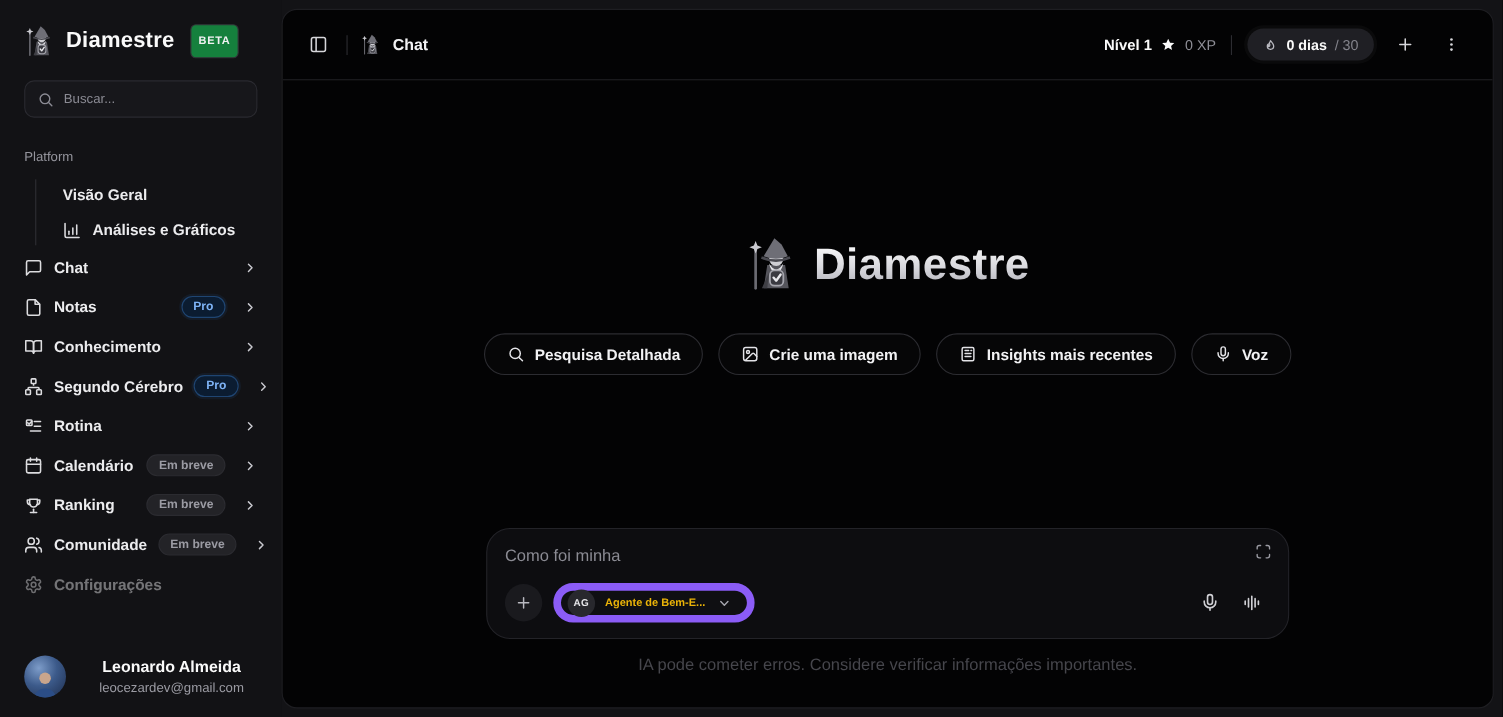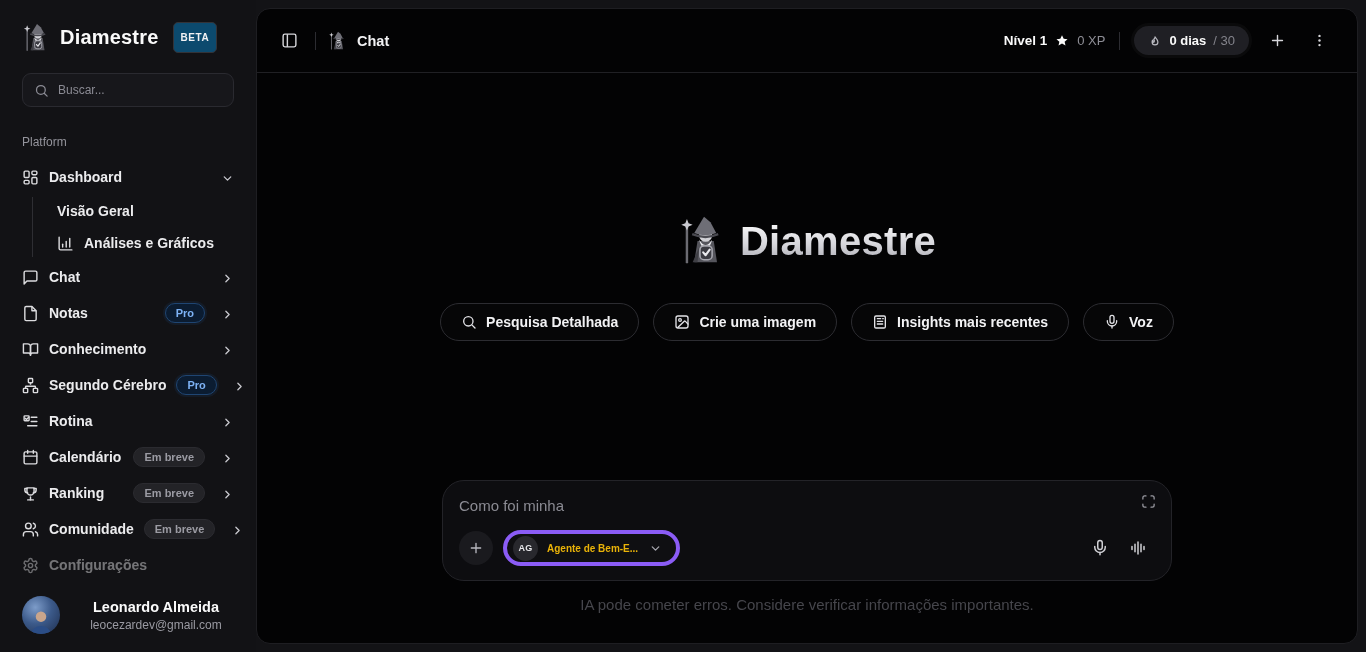--- a/index.html
+++ b/index.html
@@ -9,21 +9,21 @@
     font-family:"Liberation Sans", sans-serif;
     color:#e8e8ea;
     -webkit-font-smoothing:antialiased;
   }
   .app { display:flex; width:1366px; height:652px; }
 
   
   .sidebar { width:256px; flex:0 0 256px; display:flex; flex-direction:column; background:#121215; height:652px; }
   .logo-row { display:flex; align-items:center; gap:8px; padding:22px 16px 10px 22px; }
   .logo-row .brand { font-size:20px; font-weight:600; color:#fafafa; letter-spacing:.2px; }
-  .beta-badge { margin-left:6px; font-size:10px; font-weight:700; letter-spacing:.6px; color:#f1f1f3; background:#0c4a6e; border:1px solid #333338; border-radius:5px; padding:9px 7px; }
+  .beta-badge { margin-left:6px; font-size:10px; font-weight:700; letter-spacing:.6px; color:#f1f1f3; background:#15803d; border:1px solid #333338; border-radius:5px; padding:9px 7px; }
   .search-wrap { padding:10px 22px 6px 22px; }
   .search-box { display:flex; align-items:center; gap:9px; height:34px; background:#17171b; border:1px solid #2a2a30; border-radius:9px; padding:0 11px; color:#8b8b94; }
   .search-box input { background:transparent; border:none; outline:none; color:#a9a9b0; font-size:12px; width:100%; font-family:inherit; }
   .search-box input::placeholder { color:#8b8b94; }
 
   .nav { flex:1; overflow:hidden; padding:22px 14px 0 14px; }
   .nav-section-label { font-size:12px; color:#94949c; padding:0 8px 12px 8px; }
   .nav-item { display:flex; align-items:center; gap:10px; height:32px; margin-bottom:4px; padding:0 8px; border-radius:8px; cursor:pointer; }
   .nicon { width:17px; height:17px; flex:0 0 17px; color:#dcdcdf; display:flex; align-items:center; justify-content:center; }
   .nicon svg, .chev svg { width:100%; height:100%; }
@@ -76,21 +76,21 @@
   .composer-wrap { margin-top:auto; display:flex; flex-direction:column; align-items:center; padding-bottom:30px; }
   .composer { position:relative; width:730px; background:#0d0d10; border:1px solid #232328; border-radius:22px; padding:16px 16px 14px 16px; }
   .composer-input { background:transparent; border:none; outline:none; width:640px; color:#737373; font-size:15px; font-family:Liberation Sans, sans-serif; display:block; }
   .composer-input::placeholder { color:#8b8b93; }
   .expand-btn { position:absolute; top:13px; right:14px; width:18px; height:18px; color:#9a9aa2; background:none; border:none; cursor:pointer; padding:0; }
   .expand-btn svg { width:15px; height:15px; }
   .composer-row { display:flex; align-items:center; justify-content:space-between; margin-top:16px; }
   .cr-left { display:flex; align-items:center; gap:10px; }
   .plus-btn { width:34px; height:34px; border-radius:50%; background:#1a1a1e; border:none; color:#b9b9c0; display:flex; align-items:center; justify-content:center; cursor:pointer; }
   .plus-btn svg { width:16px; height:16px; }
-  .agent-pill { display:flex; align-items:center; gap:9px; height:36px; padding:0 14px 0 6px; border-radius:999px; border:4px solid #8b5cf6; background:rgba(255,255,255,.01); cursor:pointer; }
+  .agent-pill { display:flex; align-items:center; gap:9px; height:36px; padding:0 14px 0 6px; border-radius:999px; border:7px solid #8b5cf6; background:rgba(255,255,255,.01); cursor:pointer; }
   .agent-avatar { width:25px; height:25px; border-radius:50%; background:#28282d; color:#e7e7ea; font-size:9px; font-weight:700; display:flex; align-items:center; justify-content:center; letter-spacing:.3px; }
   .agent-name { font-size:10px; font-weight:600; color:#eab308; }
   .agent-pill .chev { width:13px; height:13px; color:#a6a6ae; margin-left:2px; }
   .cr-right { display:flex; align-items:center; gap:16px; padding-right:6px; }
   .cr-right .icon-btn { width:22px; height:22px; color:#cfcfd4; }
   .cr-right .icon-btn svg { width:18px; height:18px; }
   .disclaimer { margin-top:15px; font-size:15px; color:#46464c; }
 </style>
 </head>
 <body>
@@ -131,34 +131,20 @@
               <path d="m21 21-4.3-4.3"></path>
             </svg>
         </span>
         <input type="text" placeholder="Buscar..." style="">
       </div>
     </div>
 
     <nav class="nav">
       <div class="nav-section-label">Platform</div>
 
-      <div class="nav-item">
-        <span class="nicon">
-            <svg viewBox="0 0 24 24" fill="none" stroke="currentColor" stroke-width="2" stroke-linejoin="round">
-              <rect x="3" y="3" width="7" height="9" rx="1.5"></rect>
-              <rect x="14" y="3" width="7" height="5" rx="1.5"></rect>
-              <rect x="14" y="12" width="7" height="9" rx="1.5"></rect>
-              <rect x="3" y="16" width="7" height="5" rx="1.5"></rect>
-            </svg>
-          </span>
-        <span class="nlabel">Dashboard</span>
-        <span class="chev"><svg viewBox="0 0 24 24" fill="none" stroke="currentColor" stroke-width="2.4" stroke-linecap="round" stroke-linejoin="round">
-              <path d="m6 9 6 6 6-6"></path>
-            </svg></span>
-      </div>
 
       <div class="nav-sub">
         <div class="nav-item">
           <span class="nlabel">Visão Geral</span>
         </div>
         <div class="nav-item">
           <span class="nicon">
               <svg viewBox="0 0 24 24" fill="none" stroke="currentColor" stroke-width="2" stroke-linecap="round">
                 <path d="M3 3v16a2 2 0 0 0 2 2h16"></path>
                 <path d="M8 17v-4"></path>

